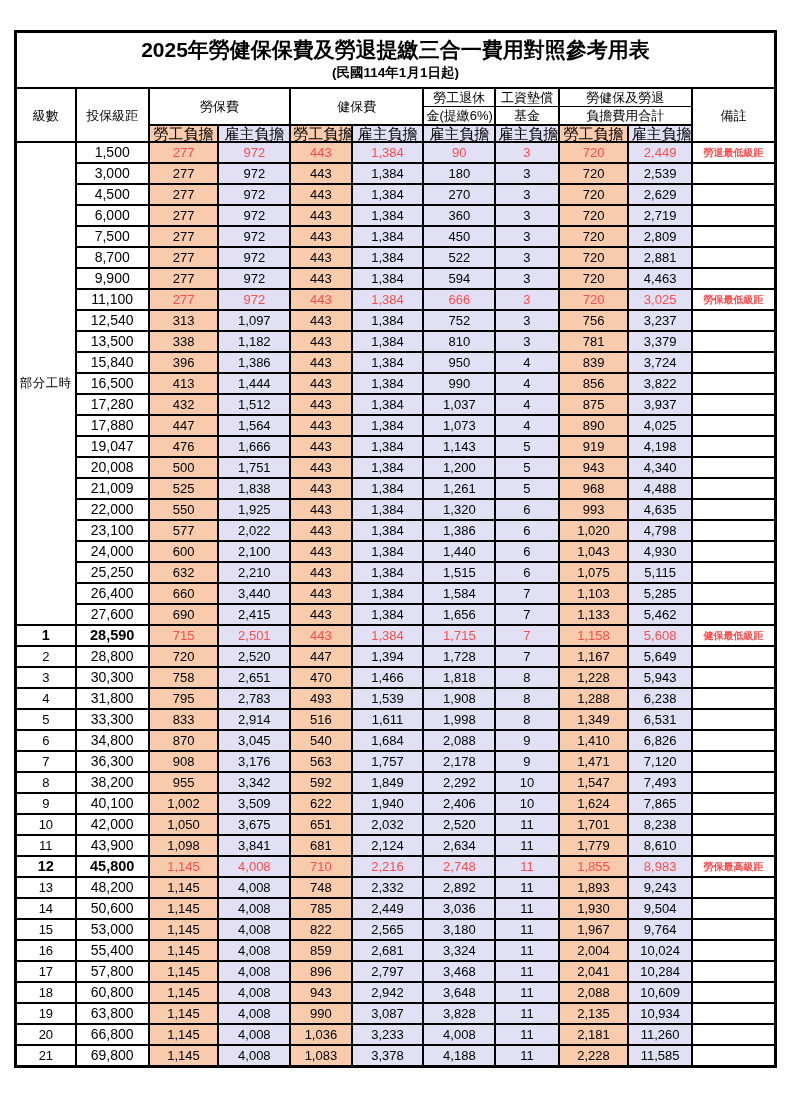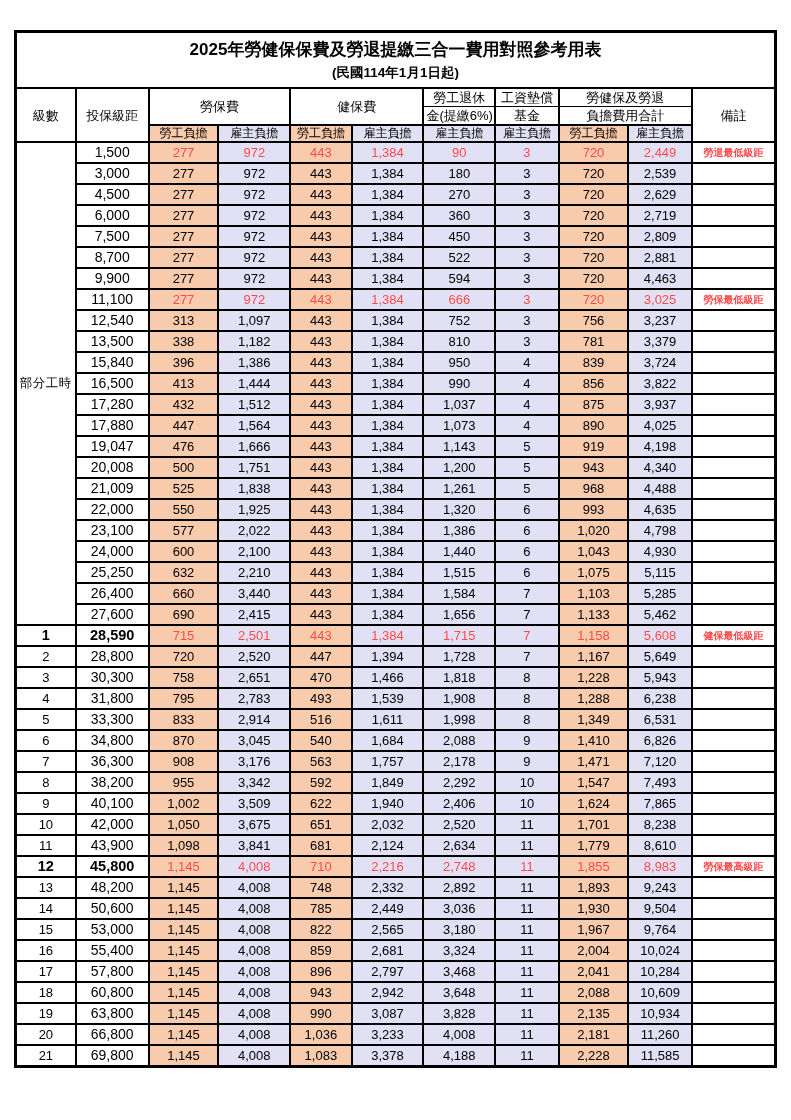--- a/index.html
+++ b/index.html
@@ -12,26 +12,26 @@
   table.premium {
     border-collapse:collapse; table-layout:fixed; width:763px;
     border:3px solid #000;
   }
   th, td {
     border:2px solid #000; padding:0 2px; text-align:center;
     vertical-align:middle; overflow:hidden; white-space:nowrap;
   }
   
   th.title-cell { height:54px; background:#fff; }
-  .title-line1 { font-size:17px; font-weight:700; line-height:26px; }
+  .title-line1 { font-size:21px; font-weight:700; line-height:26px; }
   .title-line2 { font-size:13.5px; font-weight:700; line-height:20px; }
   
   thead th { font-weight:400; font-size:13px; background:#fff; }
   thead tr.h-a th, thead tr.h-b th { height:17px; line-height:17px; }
-  thead tr.h-c th { height:15px; line-height:15px; font-size:12px; }
+  thead tr.h-c th { height:15px; line-height:15px; font-size:15px; }
   th.split-top { border-bottom-width:1px; }
   th.split-bottom { border-top-width:1px;margin-top:8px; }
   th.emp, td.emp { background:#F8CBAD; }
   th.er,  td.er  { background:#E2E0F4; }
   
   tbody td { height:19px; line-height:19px; font-size:13px; background:#fff; }
   td.bracket { font-size:14px; }
   td.part { font-size:12.5px; letter-spacing:0.5px; }
   td.remark { color:#FF4B4B; font-size:10px; font-weight:700; padding:0 1px; }
   tr.red td.val { color:#FF4B4B; }

